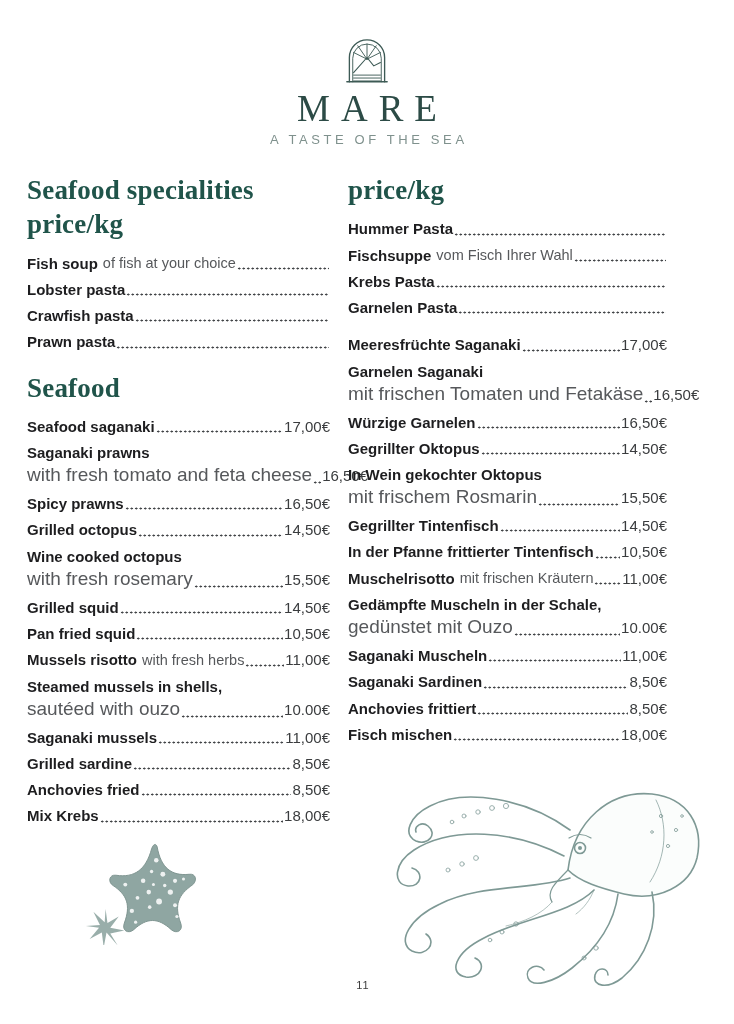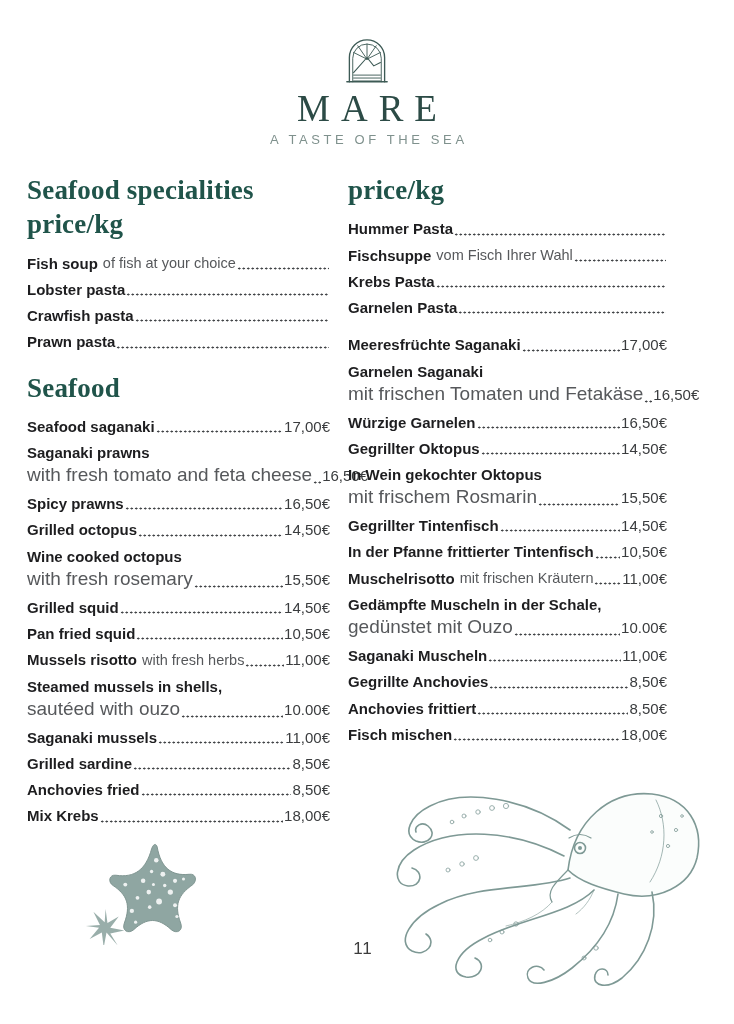--- a/index.html
+++ b/index.html
@@ -50,22 +50,22 @@
   .sub-line { display:flex; align-items:baseline; }
   .item-desc { color:#56585b; font-size:19px; white-space:nowrap; }
 
   
   .starfish-wrap { position:absolute; left:84px; top:843px; width:122px; height:102px; }
   .octopus-wrap  { position:absolute; left:356px; top:772px; width:352px; height:228px; }
   svg { display:block; }
 
   
   .page-number {
-    position:absolute; left:0; right:8px; top:939px; text-align:center;
-    font-size:17px; color:#3c3c3c; letter-spacing:1px;
+    position:absolute; left:0; right:8px; top:979px; text-align:center;
+    font-size:11px; color:#3c3c3c; letter-spacing:1px;
   }
 </style>
 </head>
 <body>
 
 <div class="page">
 
   <header class="logo">
     <svg class="logo-icon" width="52" height="52" viewBox="0 0 60 62" fill="none" stroke="#3d5a55" stroke-width="1.6" stroke-linecap="round">
       <path d="M9,57 L9,28 A21,21 0 0 1 51,28 L51,57"></path>
@@ -263,21 +263,21 @@
               <span class="dots"></span>
               <span class="price">10.00€</span>
             </div>
           </div>
           <div class="row">
             <span class="item-name">Saganaki Muscheln</span>
             <span class="dots"></span>
             <span class="price">11,00€</span>
           </div>
           <div class="row">
-            <span class="item-name">Gegrillte Anchovies</span>
+            <span class="item-name">Saganaki Sardinen</span>
             <span class="dots"></span>
             <span class="price">8,50€</span>
           </div>
           <div class="row">
             <span class="item-name">Anchovies frittiert</span>
             <span class="dots"></span>
             <span class="price">8,50€</span>
           </div>
           <div class="row">
             <span class="item-name">Fisch mischen</span>

